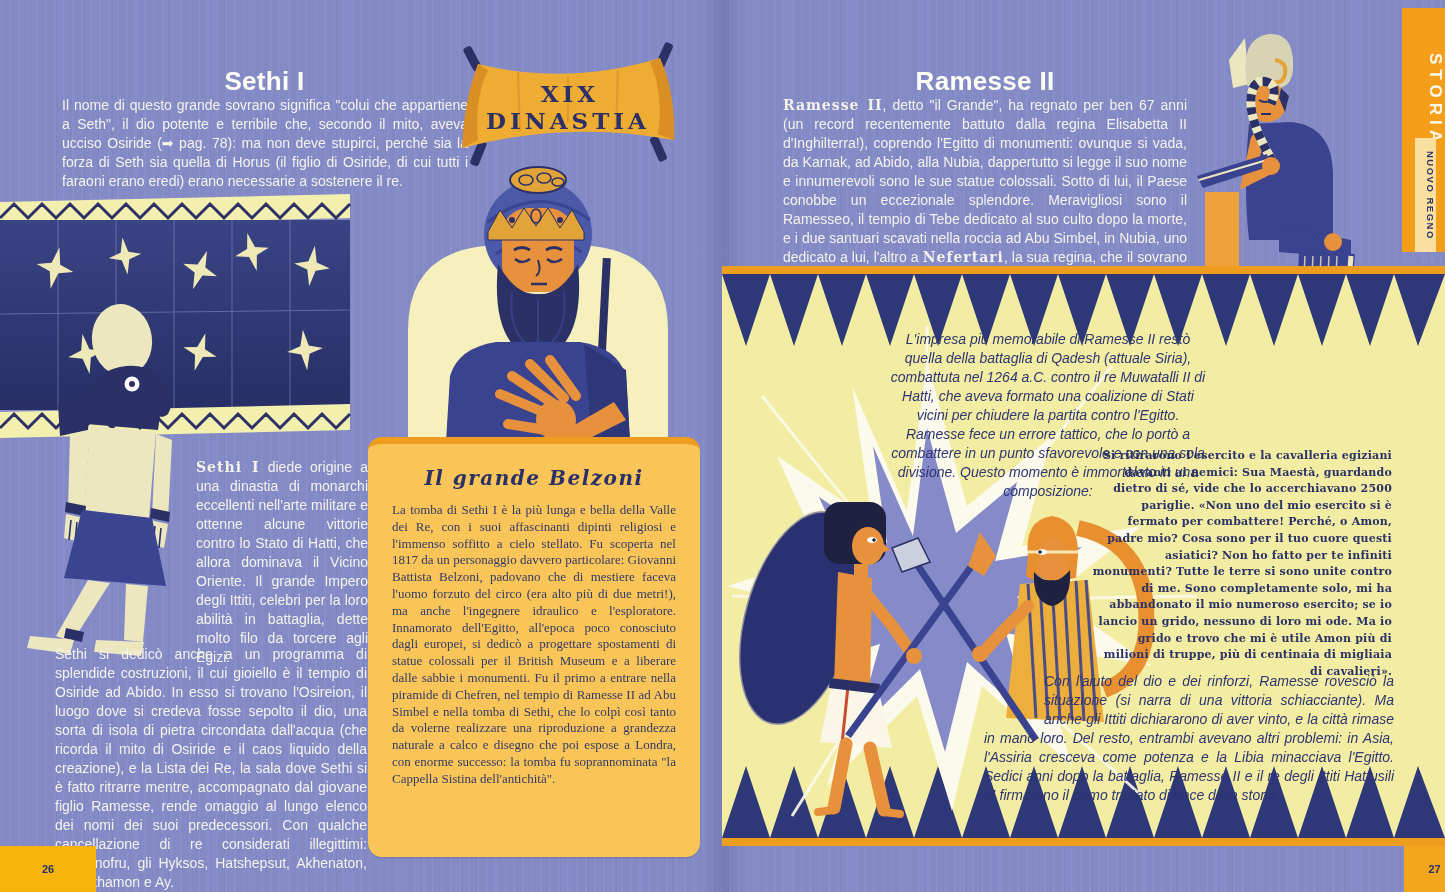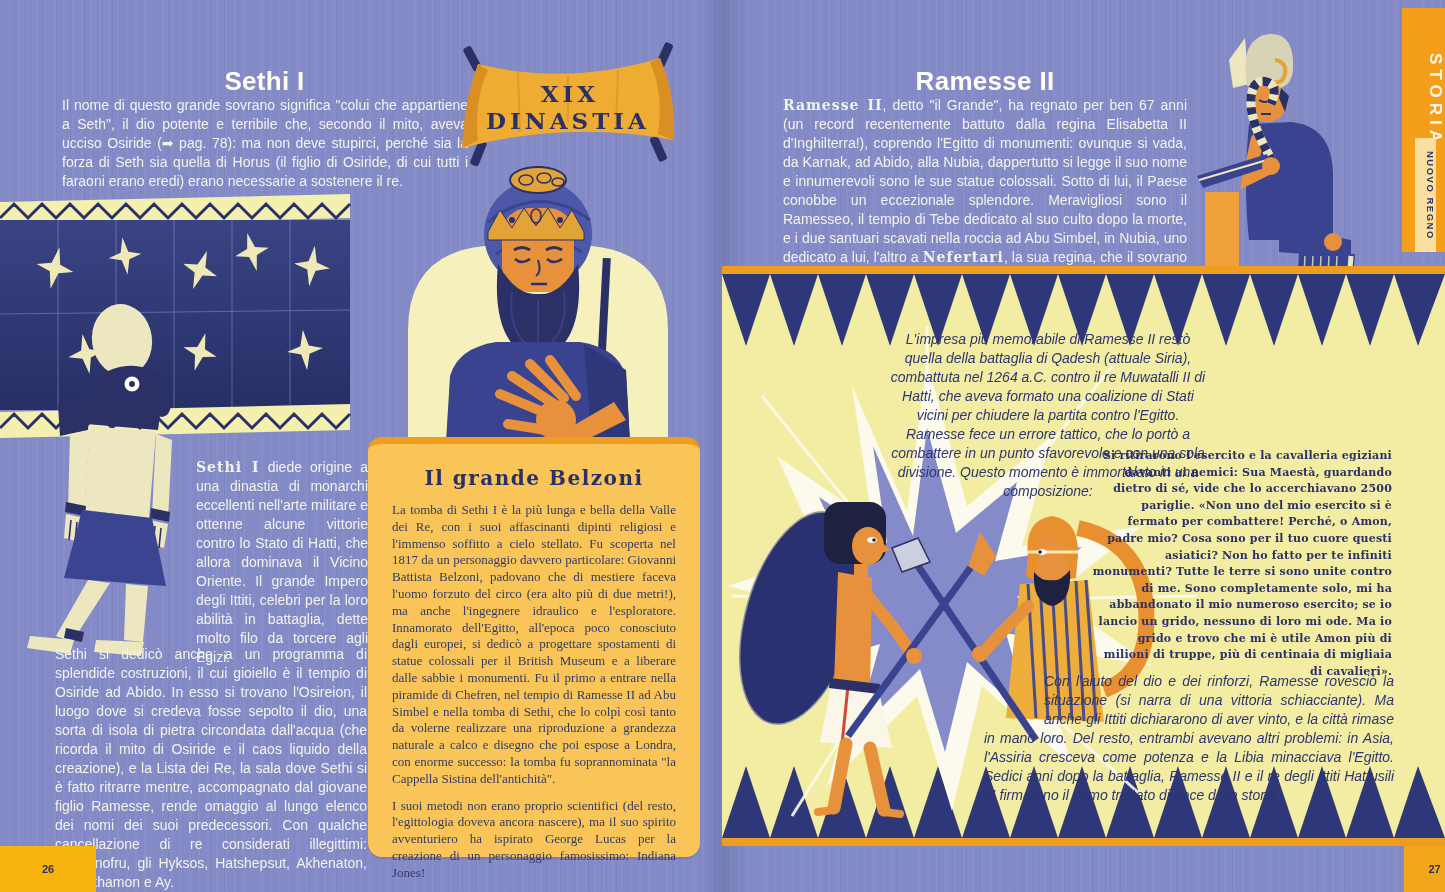--- a/index.html
+++ b/index.html
@@ -11,21 +11,21 @@
     font-family:"Liberation Sans",sans-serif;}
   .abs{position:absolute;}
   .gutter{left:700px;top:0;width:46px;height:892px;
     background:linear-gradient(90deg,rgba(0,0,0,0),rgba(30,34,80,.14),rgba(0,0,0,0));}
   .title{font-weight:bold;font-size:26px;color:#FDFDF4;text-align:center;letter-spacing:.3px;}
   .body{font-size:14px;line-height:19px;color:#F4F3EA;text-align:justify;}
   .hand{font-family:"DejaVu Serif",serif;font-weight:bold;letter-spacing:1px;}
   .boxed{background:#F9C558;border-radius:14px;border-top:7px solid #EF9D1E;
     box-shadow:0 2px 0 rgba(0,0,0,.08);}
   .box-title{font-family:"DejaVu Serif",serif;font-weight:bold;font-size:20px;color:#2B3166;
-    text-align:center;letter-spacing:1.5px;margin:22px 10px 12px;}
+    text-align:center;letter-spacing:1.5px;margin:22px 10px 12px;font-style:italic;}
   .box-text{font-family:Liberation Serif, serif;font-size:13px;line-height:16.8px;color:#333A66;
     text-align:justify;margin:0 24px 10px;}
   .panel-text{color:#2E3572;font-style:italic;}
   .quote{font-family:"DejaVu Serif",serif;font-weight:bold;font-size:11px;line-height:16.6px;
     color:#2B3166;text-align:right;letter-spacing:.2px;}
   .tab{background:#F59E19;}
   .vlabel{writing-mode:vertical-rl;text-orientation:mixed;display:flex;justify-content:center;}
   .storia{color:#FDF8EE;font-weight:bold;font-size:17px;letter-spacing:5px;}
   .regno{background:#FAE0A0;color:#2B3166;font-weight:bold;font-size:9.5px;letter-spacing:1.5px;}
   .pnum{background:#F6B40D;color:#2B3166;font-size:11px;font-weight:bold;
@@ -172,21 +172,20 @@
     </g>
   </svg>
 
   <p class="abs body" style="left:196px;top:458px;width:172px;margin:0"><span class="hand">Sethi I</span><span> diede origine a una dinastia di monarchi eccellenti nell'arte militare e ottenne alcune vittorie contro lo Stato di Hatti, che allora dominava il Vicino Oriente. Il grande Impero degli Ittiti, celebri per la loro abilità in battaglia, dette molto filo da torcere agli Egizi.</span></p>
 
   <p class="abs body" style="left:55px;top:645px;width:312px;margin:0">Sethi si dedicò anche a un programma di splendide costruzioni, il cui gioiello è il tempio di Osiride ad Abido. In esso si trovano l'Osireion, il luogo dove si credeva fosse sepolto il dio, una sorta di isola di pietra circondata dall'acqua (che ricorda il mito di Osiride e il caos liquido della creazione), e la Lista dei Re, la sala dove Sethi si è fatto ritrarre mentre, accompagnato dal giovane figlio Ramesse, rende omaggio al lungo elenco dei nomi dei suoi predecessori. Con qualche cancellazione di re considerati illegittimi: Sebeknofru, gli Hyksos, Hatshepsut, Akhenaton, Tutankhamon e Ay.</p>
 
   <div class="abs boxed" style="left:368px;top:437px;width:332px;height:413px">
     <div class="box-title">Il grande Belzoni</div>
     <p class="box-text">La tomba di Sethi I è la più lunga e bella della Valle dei Re, con i suoi affascinanti dipinti religiosi e l'immenso soffitto a cielo stellato. Fu scoperta nel 1817 da un personaggio davvero particolare: Giovanni Battista Belzoni, padovano che di mestiere faceva l'uomo forzuto del circo (era alto più di due metri!), ma anche l'ingegnere idraulico e l'esploratore. Innamorato dell'Egitto, all'epoca poco conosciuto dagli europei, si dedicò a progettare spostamenti di statue colossali per il British Museum e a liberare dalle sabbie i monumenti. Fu il primo a entrare nella piramide di Chefren, nel tempio di Ramesse II ad Abu Simbel e nella tomba di Sethi, che lo colpì così tanto da volerne realizzare una riproduzione a grandezza naturale a calco e disegno che poi espose a Londra, con enorme successo: la tomba fu soprannominata "la Cappella Sistina dell'antichità".</p>
-    <p class="box-text">I suoi metodi non erano proprio scientifici (del resto, l'egittologia doveva ancora nascere), ma il suo spirito avventuriero ha ispirato George Lucas per la creazione di un personaggio famosissimo: Indiana Jones!</p>
   </div>
 
   <div class="gutter abs"></div>
 
   <div class="abs title" style="left:783px;top:66px;width:404px">Ramesse II</div>
 
   <p class="abs body" style="left:783px;top:96px;width:404px;margin:0"><span class="hand">Ramesse II</span><span>, detto "il Grande", ha regnato per ben 67 anni (un record recentemente battuto dalla regina Elisabetta II d'Inghilterra!), coprendo l'Egitto di monumenti: ovunque si vada, da Karnak, ad Abido, alla Nubia, dappertutto si legge il suo nome e innumerevoli sono le sue statue colossali. Sotto di lui, il Paese conobbe un eccezionale splendore. Meravigliosi sono il Ramesseo, il tempio di Tebe dedicato al suo culto dopo la morte, e i due santuari scavati nella roccia ad Abu Simbel, in Nubia, uno dedicato a lui, l'altro a </span><span class="hand">Nefertari</span><span>, la sua regina, che il sovrano teneva in gran considerazione e per la quale costruì la tomba più bella della Valle delle Regine.</span></p>
 
   <svg class="abs" style="left:1183px;top:26px" width="212" height="364" viewBox="0 0 212 364">
     <g fill="#EFA23C">

